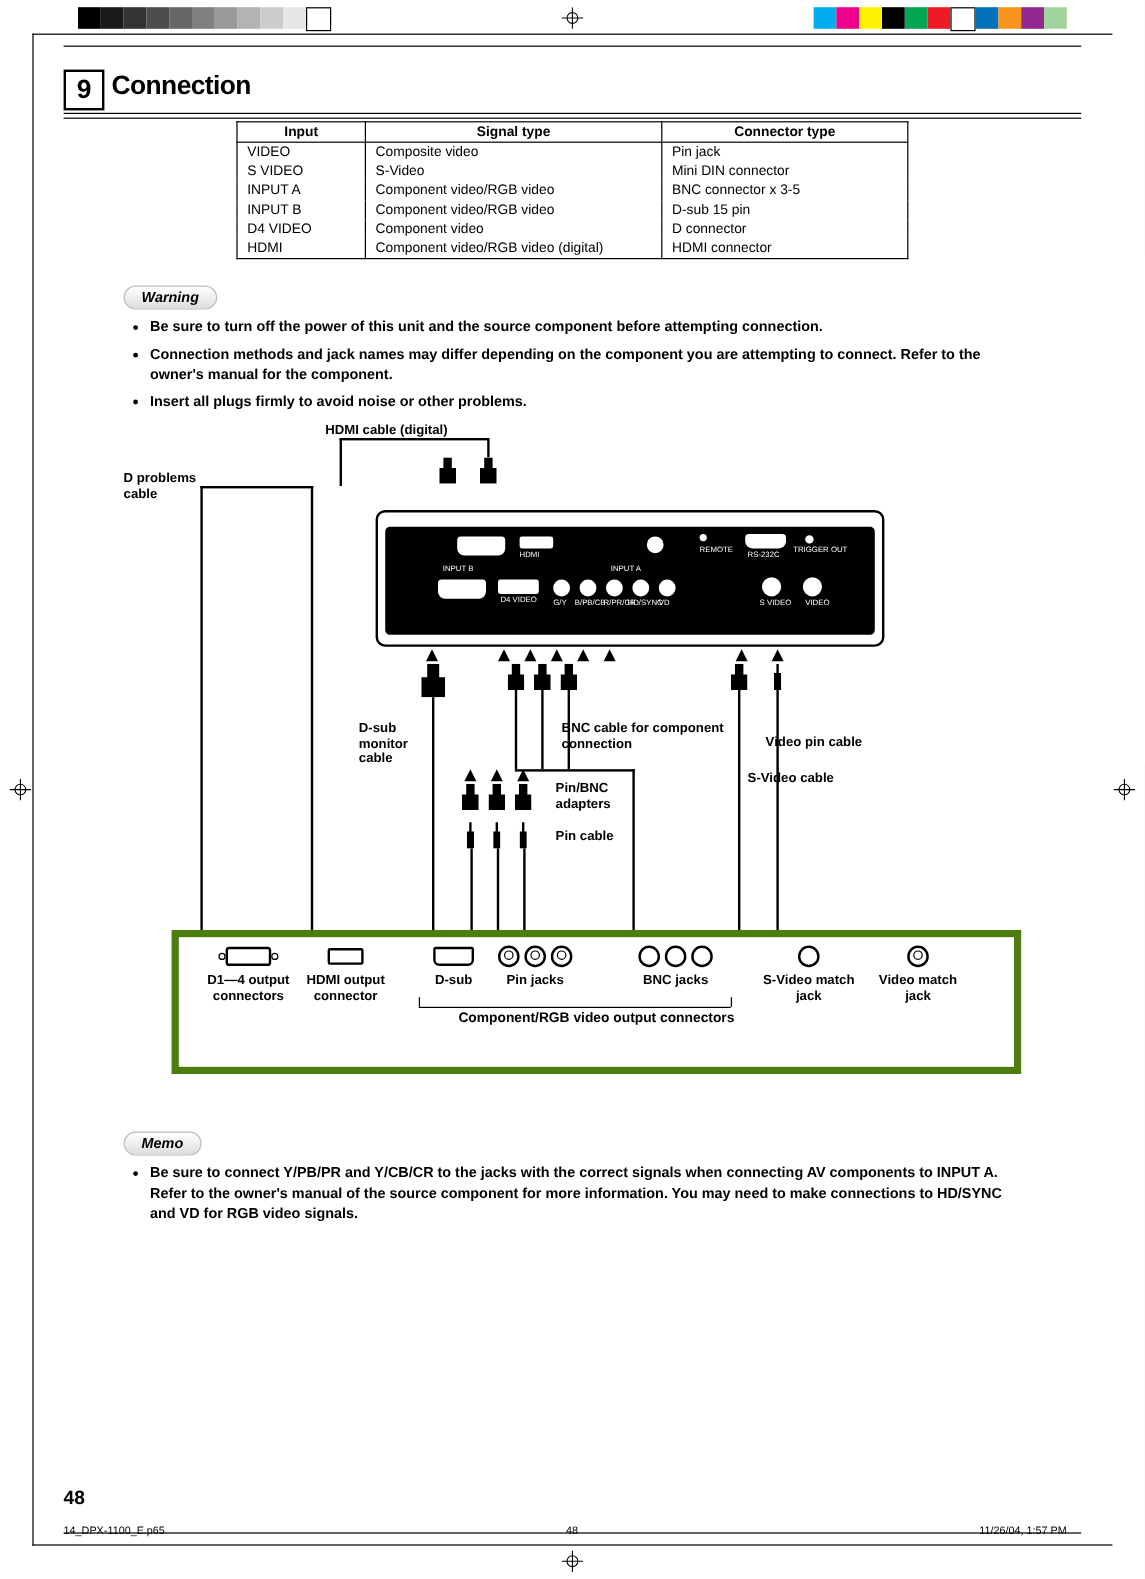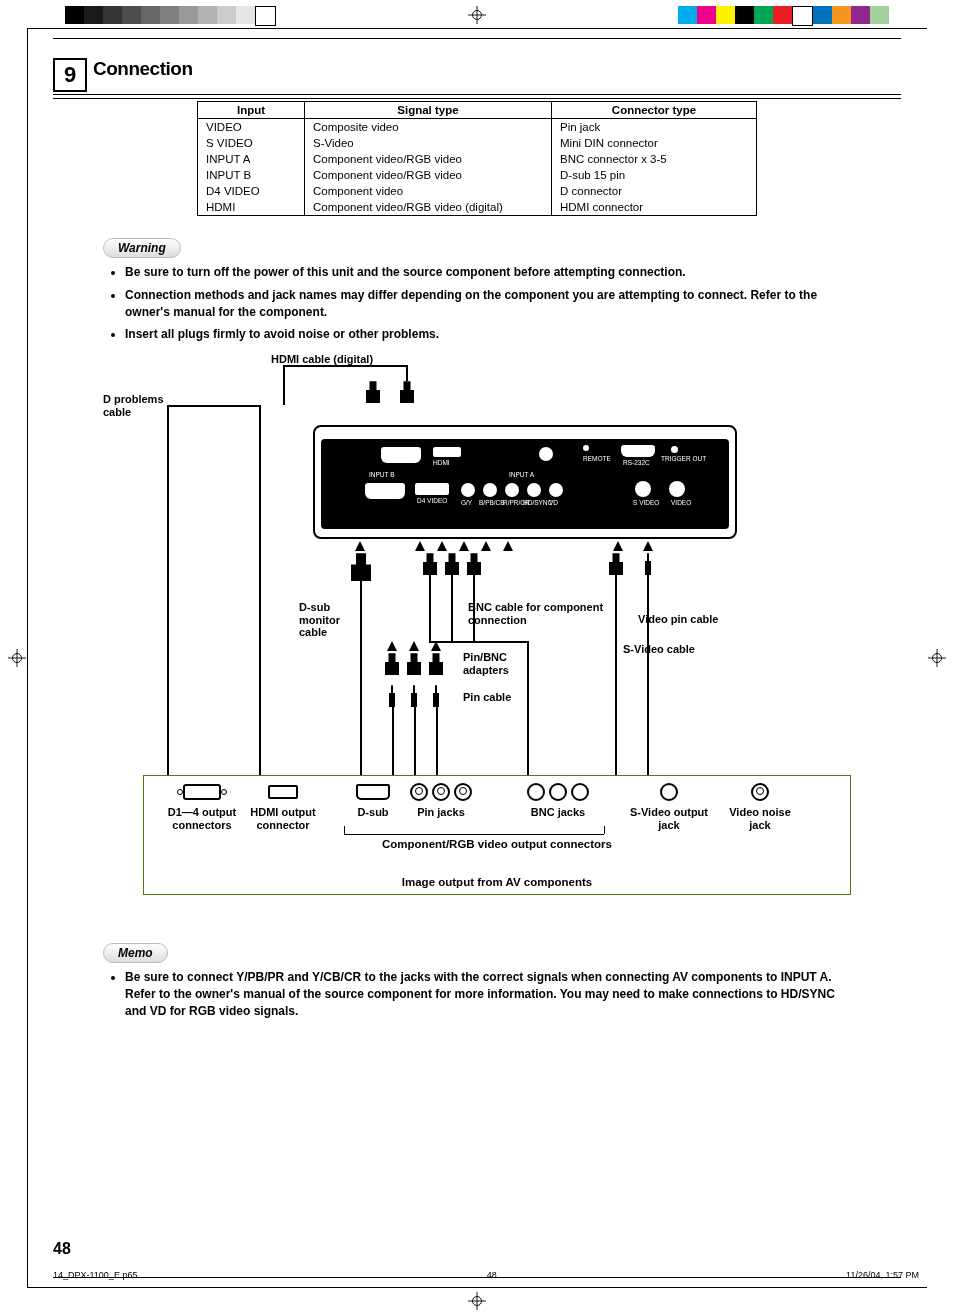--- a/index.html
+++ b/index.html
@@ -58,21 +58,21 @@
     width: 30px; height: 30px;
     border: 2px solid #000;
     display: flex; align-items: center; justify-content: center;
     font-weight: bold;
     font-size: 22px;
     font-family: "Arial Black", Arial, sans-serif;
   }
   .sec-name {
     font-family: "Arial Black", Arial, sans-serif;
     font-weight: 900;
-    font-size: 19px;
+    font-size: 22px;
     letter-spacing: -0.5px;
   }
   .subtitle {
     font-size: 30px;
     font-weight: normal;
     text-align: center;
     margin-top: -6px;
     margin-bottom: 12px;
   }
   .hr-dbl {
@@ -188,21 +188,21 @@
   }
   .connector-icon.pin {
     width:10px;
     clip-path: polygon(40% 0,60% 0,60% 35%,80% 35%,80% 100%,20% 100%,20% 35%,40% 35%);
   }
 
   
   .av-box {
     position: absolute;
     left: 40px; right: 0; top: 422px;
-    border: 1px solid #4d7c0f;
+    border: 6px solid #4d7c0f;
     height: 120px;
     padding: 8px;
     box-sizing: border-box;
   }
   .av-box .jack {
     position:absolute; top:6px;
     text-align:center;
     font-size:11px;
     font-weight:bold;
   }
@@ -218,21 +218,21 @@
 
   .av-mid { position:absolute; left:0; right:0; top:62px; text-align:center; font-size:11.5px; font-weight:bold;}
   .av-bot { position:absolute; left:0; right:0; bottom:6px; text-align:center; font-size:11.5px; font-weight:bold;}
   .av-sep { position:absolute; border-top:1px solid #000; }
 
   .page-num {
     position:absolute; left:53px; bottom:58px;
     font-size:16px; font-weight:bold;
   }
   .footer {
-    position:absolute; left:53px; right:35px; bottom:36px;
+    position:absolute; left:53px; right:65px; bottom:36px;
     font-size:9px; color:#000;
     display:flex; justify-content:space-between;text-align:center;
   }
 </style>
 </head>
 <body>
 
 <div class="page">
 
   <div class="reg-mark" style="top:6px;left:50%;transform:translateX(-50%);">
@@ -487,34 +487,33 @@
               <span class="circ"></span>
               <span class="circ"></span>
               <span class="circ"></span>
             </div>
           <div class="jack-label"><span>BNC jacks</span></div>
         </div>
         <div class="jack" style="left:480px;width:90px;">
           <div class="icon-row">
               <span class="circ"></span>
             </div>
-          <div class="jack-label"><span>S-Video output</span><br><span>jack</span></div>
+          <div class="jack-label"><span>S-Video match</span><br><span>jack</span></div>
         </div>
         <div class="jack" style="left:576px;width:80px;">
           <div class="icon-row">
               <span class="circ dbl"></span>
             </div>
-          <div class="jack-label"><span>Video noise</span><br><span>jack</span></div>
+          <div class="jack-label"><span>Video match</span><br><span>jack</span></div>
         </div>
 
         <div class="av-sep" style="left:200px;width:260px;top:58px;"></div>
         <div class="av-sep" style="left:200px;width:1px;height:8px;top:50px;border-left:1px solid #000;border-top:none;"></div>
         <div class="av-sep" style="left:460px;width:1px;height:8px;top:50px;border-left:1px solid #000;border-top:none;"></div>
         <div class="av-mid">Component/RGB video output connectors</div>
-        <div class="av-bot">Image output from AV components</div>
       </div>
     </div>
 
     <div class="pill" style="margin-top:30px;">Memo</div>
     <ul class="warn" id="memo-list">
         <li>Be sure to connect Y/PB/PR and Y/CB/CR to the jacks with the correct signals when connecting AV components to INPUT A. Refer to the owner's manual of the source component for more information. You may need to make connections to HD/SYNC and VD for RGB video signals.</li>
       </ul>
 
   </div>
 

